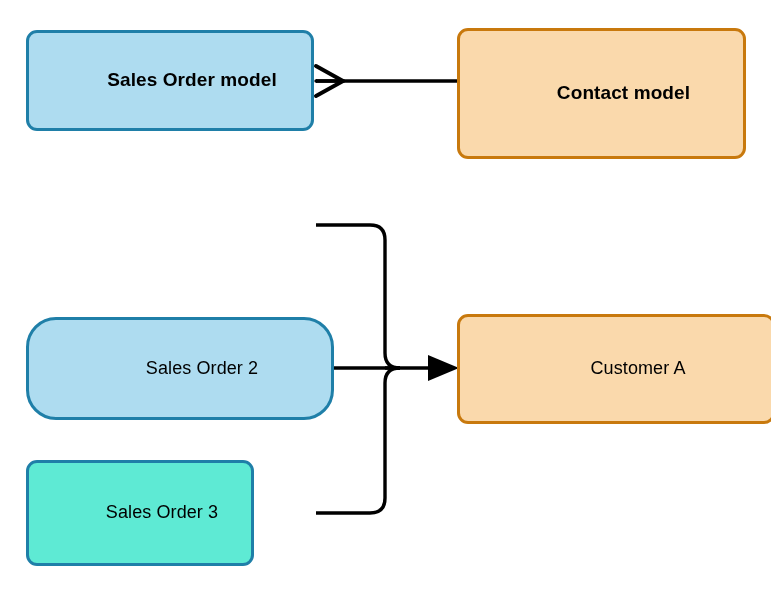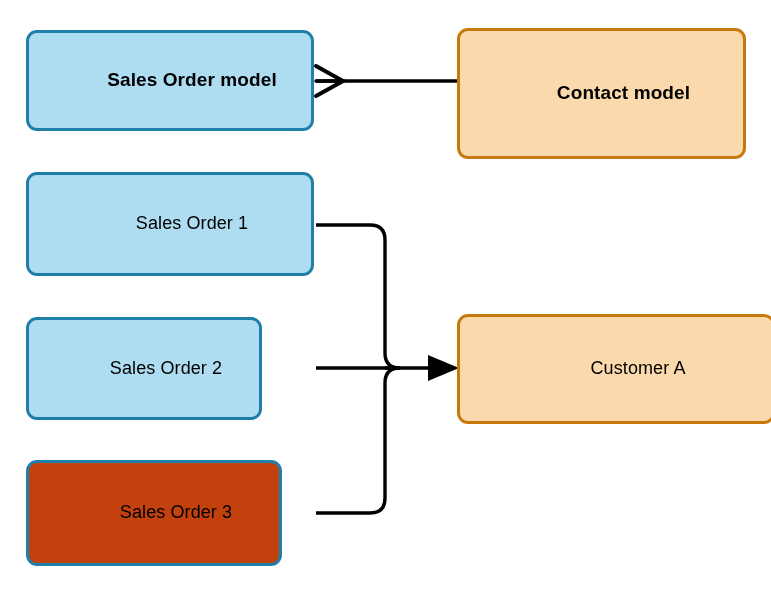--- a/index.html
+++ b/index.html
@@ -84,29 +84,26 @@
   </svg>
 
   <div class="node node-entity" style="left:26px; top:30px; width:288px; height:101px; background:#aedcf0; border-color:#1f7fa8;">
     <span class="node-label">Sales Order model</span>
   </div>
 
   <div class="node node-entity" style="left:457px; top:28px; width:289px; height:131px; background:#fad9ac; border-color:#c8790d;">
     <span class="node-label">Contact model</span>
   </div>
 
-  <div class="node node-instance" style="left:26px; top:172px; width:288px; height:104px; background:#aedcf0; border-color:#1f7fa8;">
-    <span class="node-label">Sales Order 1</span>
-  </div>
 
-  <div class="node node-instance" style="left:26px; top:317px; width:236px; height:103px; background:#aedcf0; border-color:#1f7fa8;">
+  <div class="node node-instance" style="left:26px; top:317px; width:308px; height:103px; background:#aedcf0; border-color:#1f7fa8;border-radius:30px;">
     <span class="node-label">Sales Order 2</span>
   </div>
 
-  <div class="node node-instance" style="left:26px; top:460px; width:256px; height:106px; background:#c2410c; border-color:#1f7fa8;">
+  <div class="node node-instance" style="left:26px; top:460px; width:228px; height:106px; background:#5eead4; border-color:#1f7fa8;">
     <span class="node-label">Sales Order 3</span>
   </div>
 
   <div class="node node-instance" style="left:457px; top:314px; width:318px; height:110px; background:#fad9ac; border-color:#c8790d;">
     <span class="node-label">Customer A</span>
   </div>
 
 </div>
 
 </body></html>

